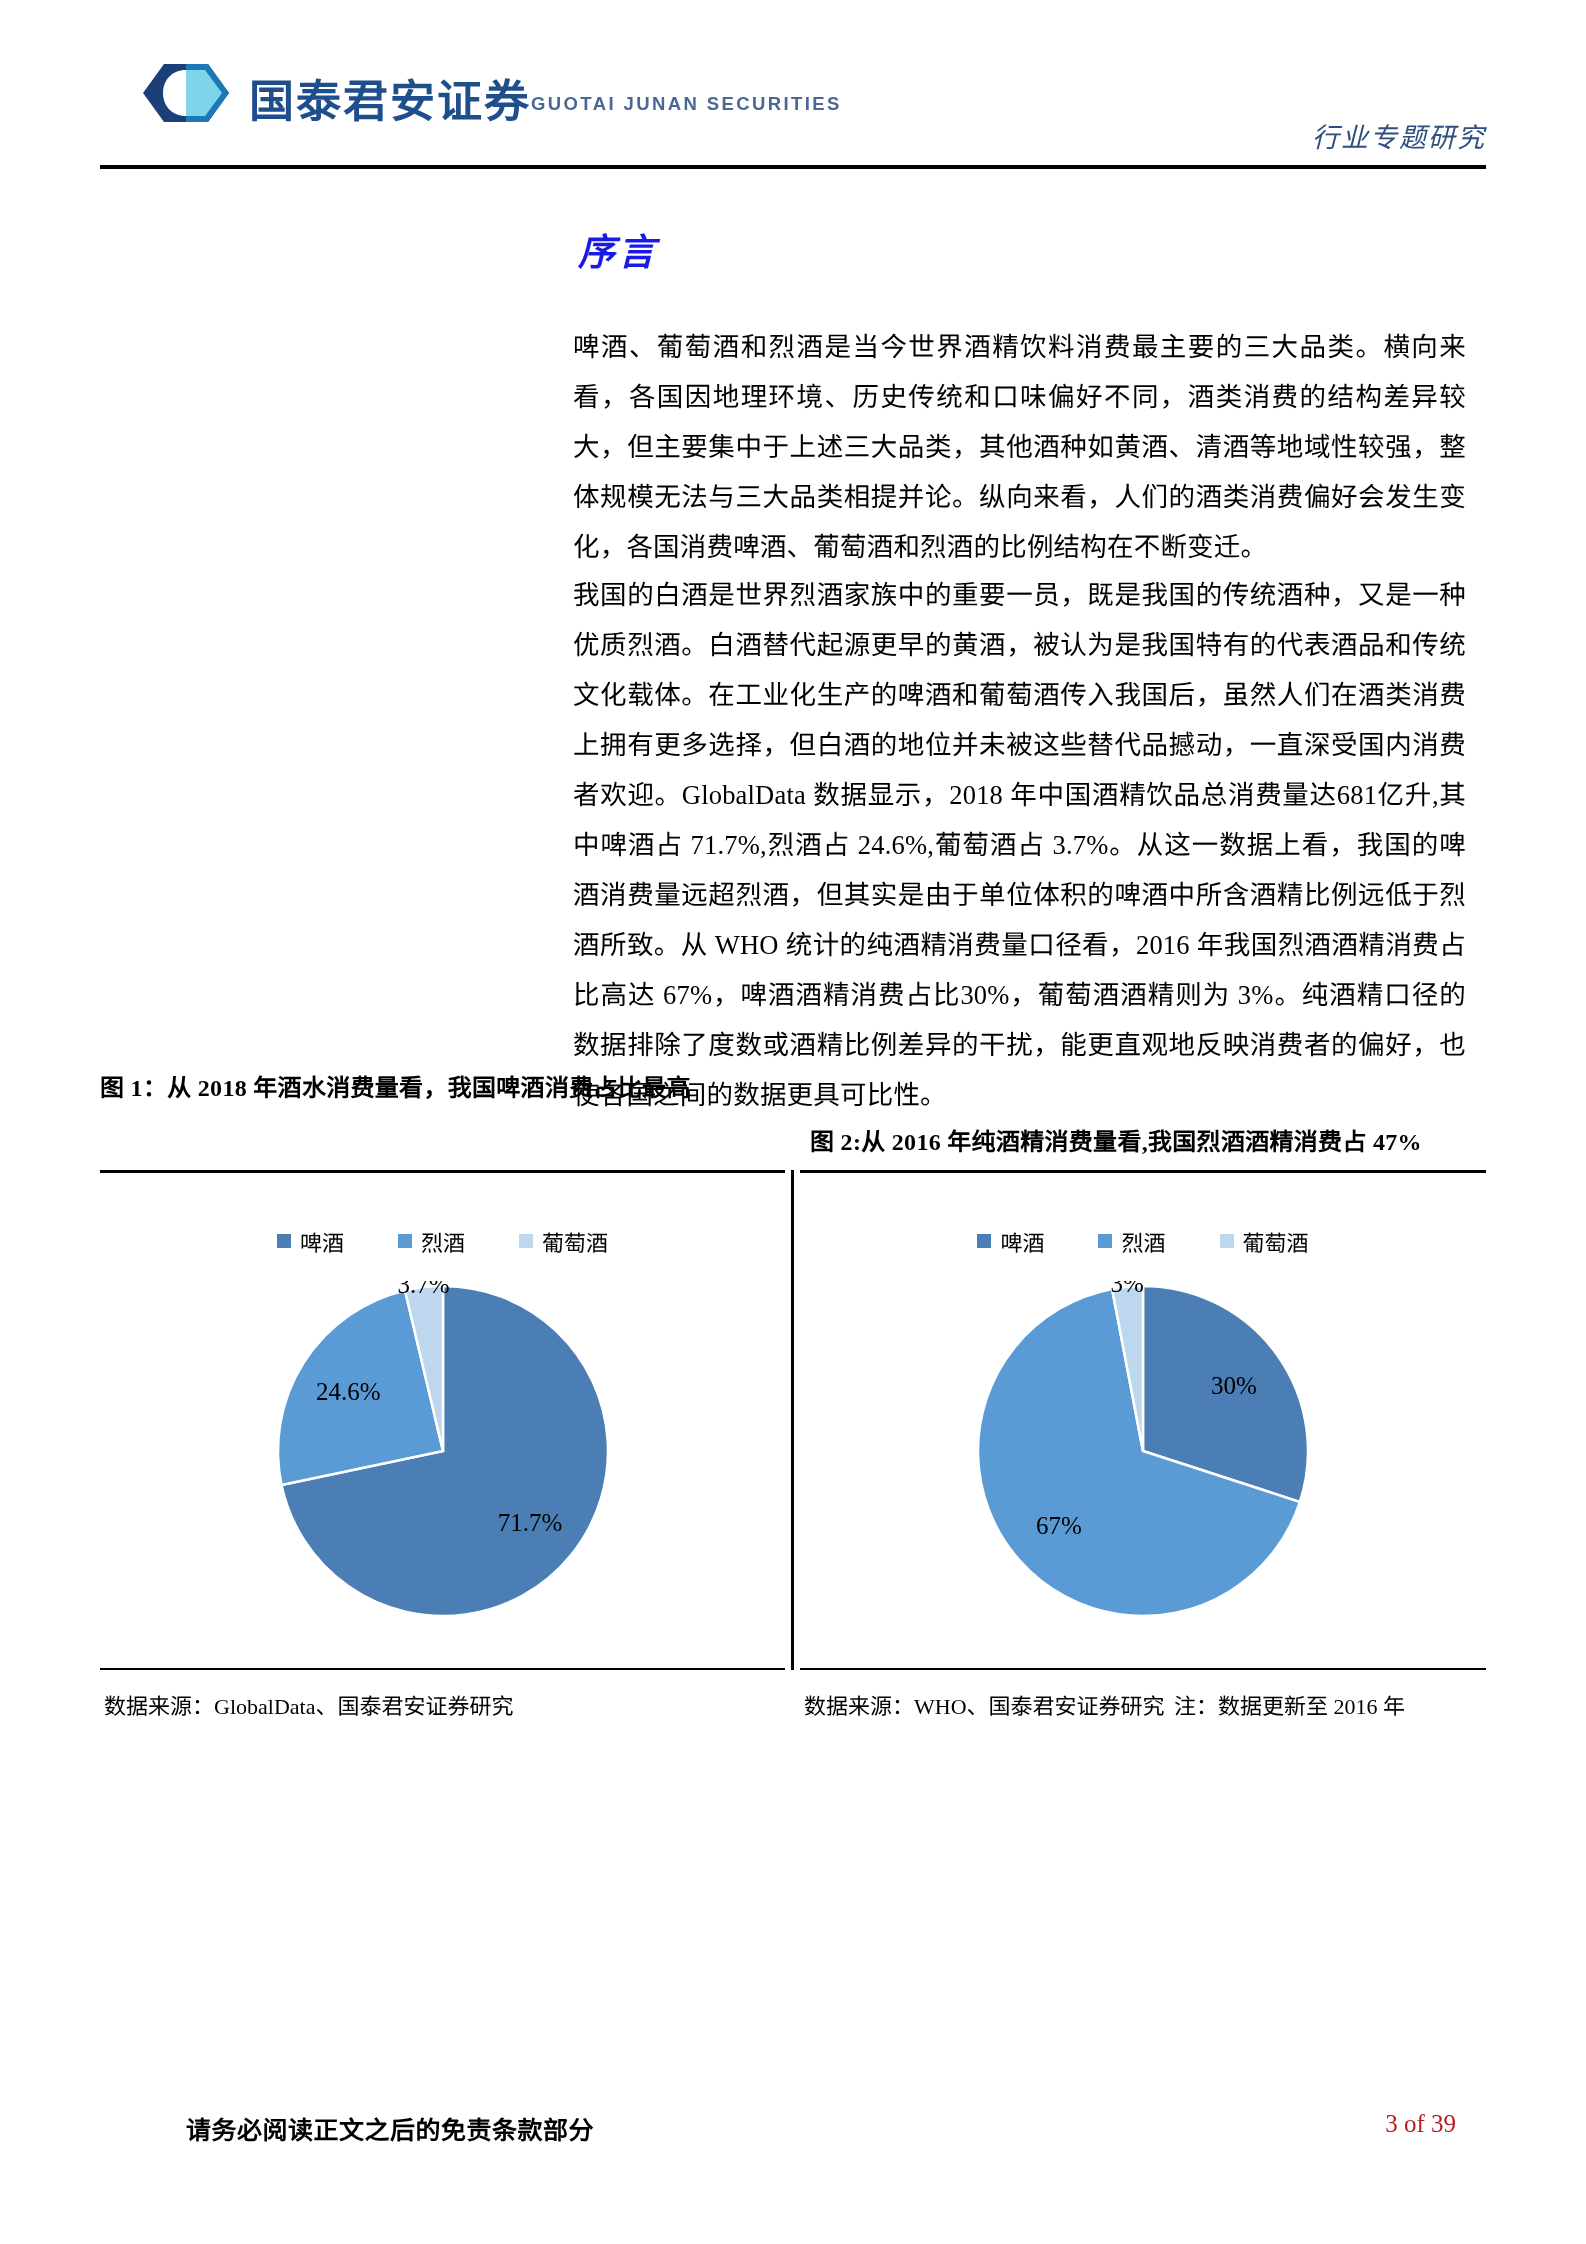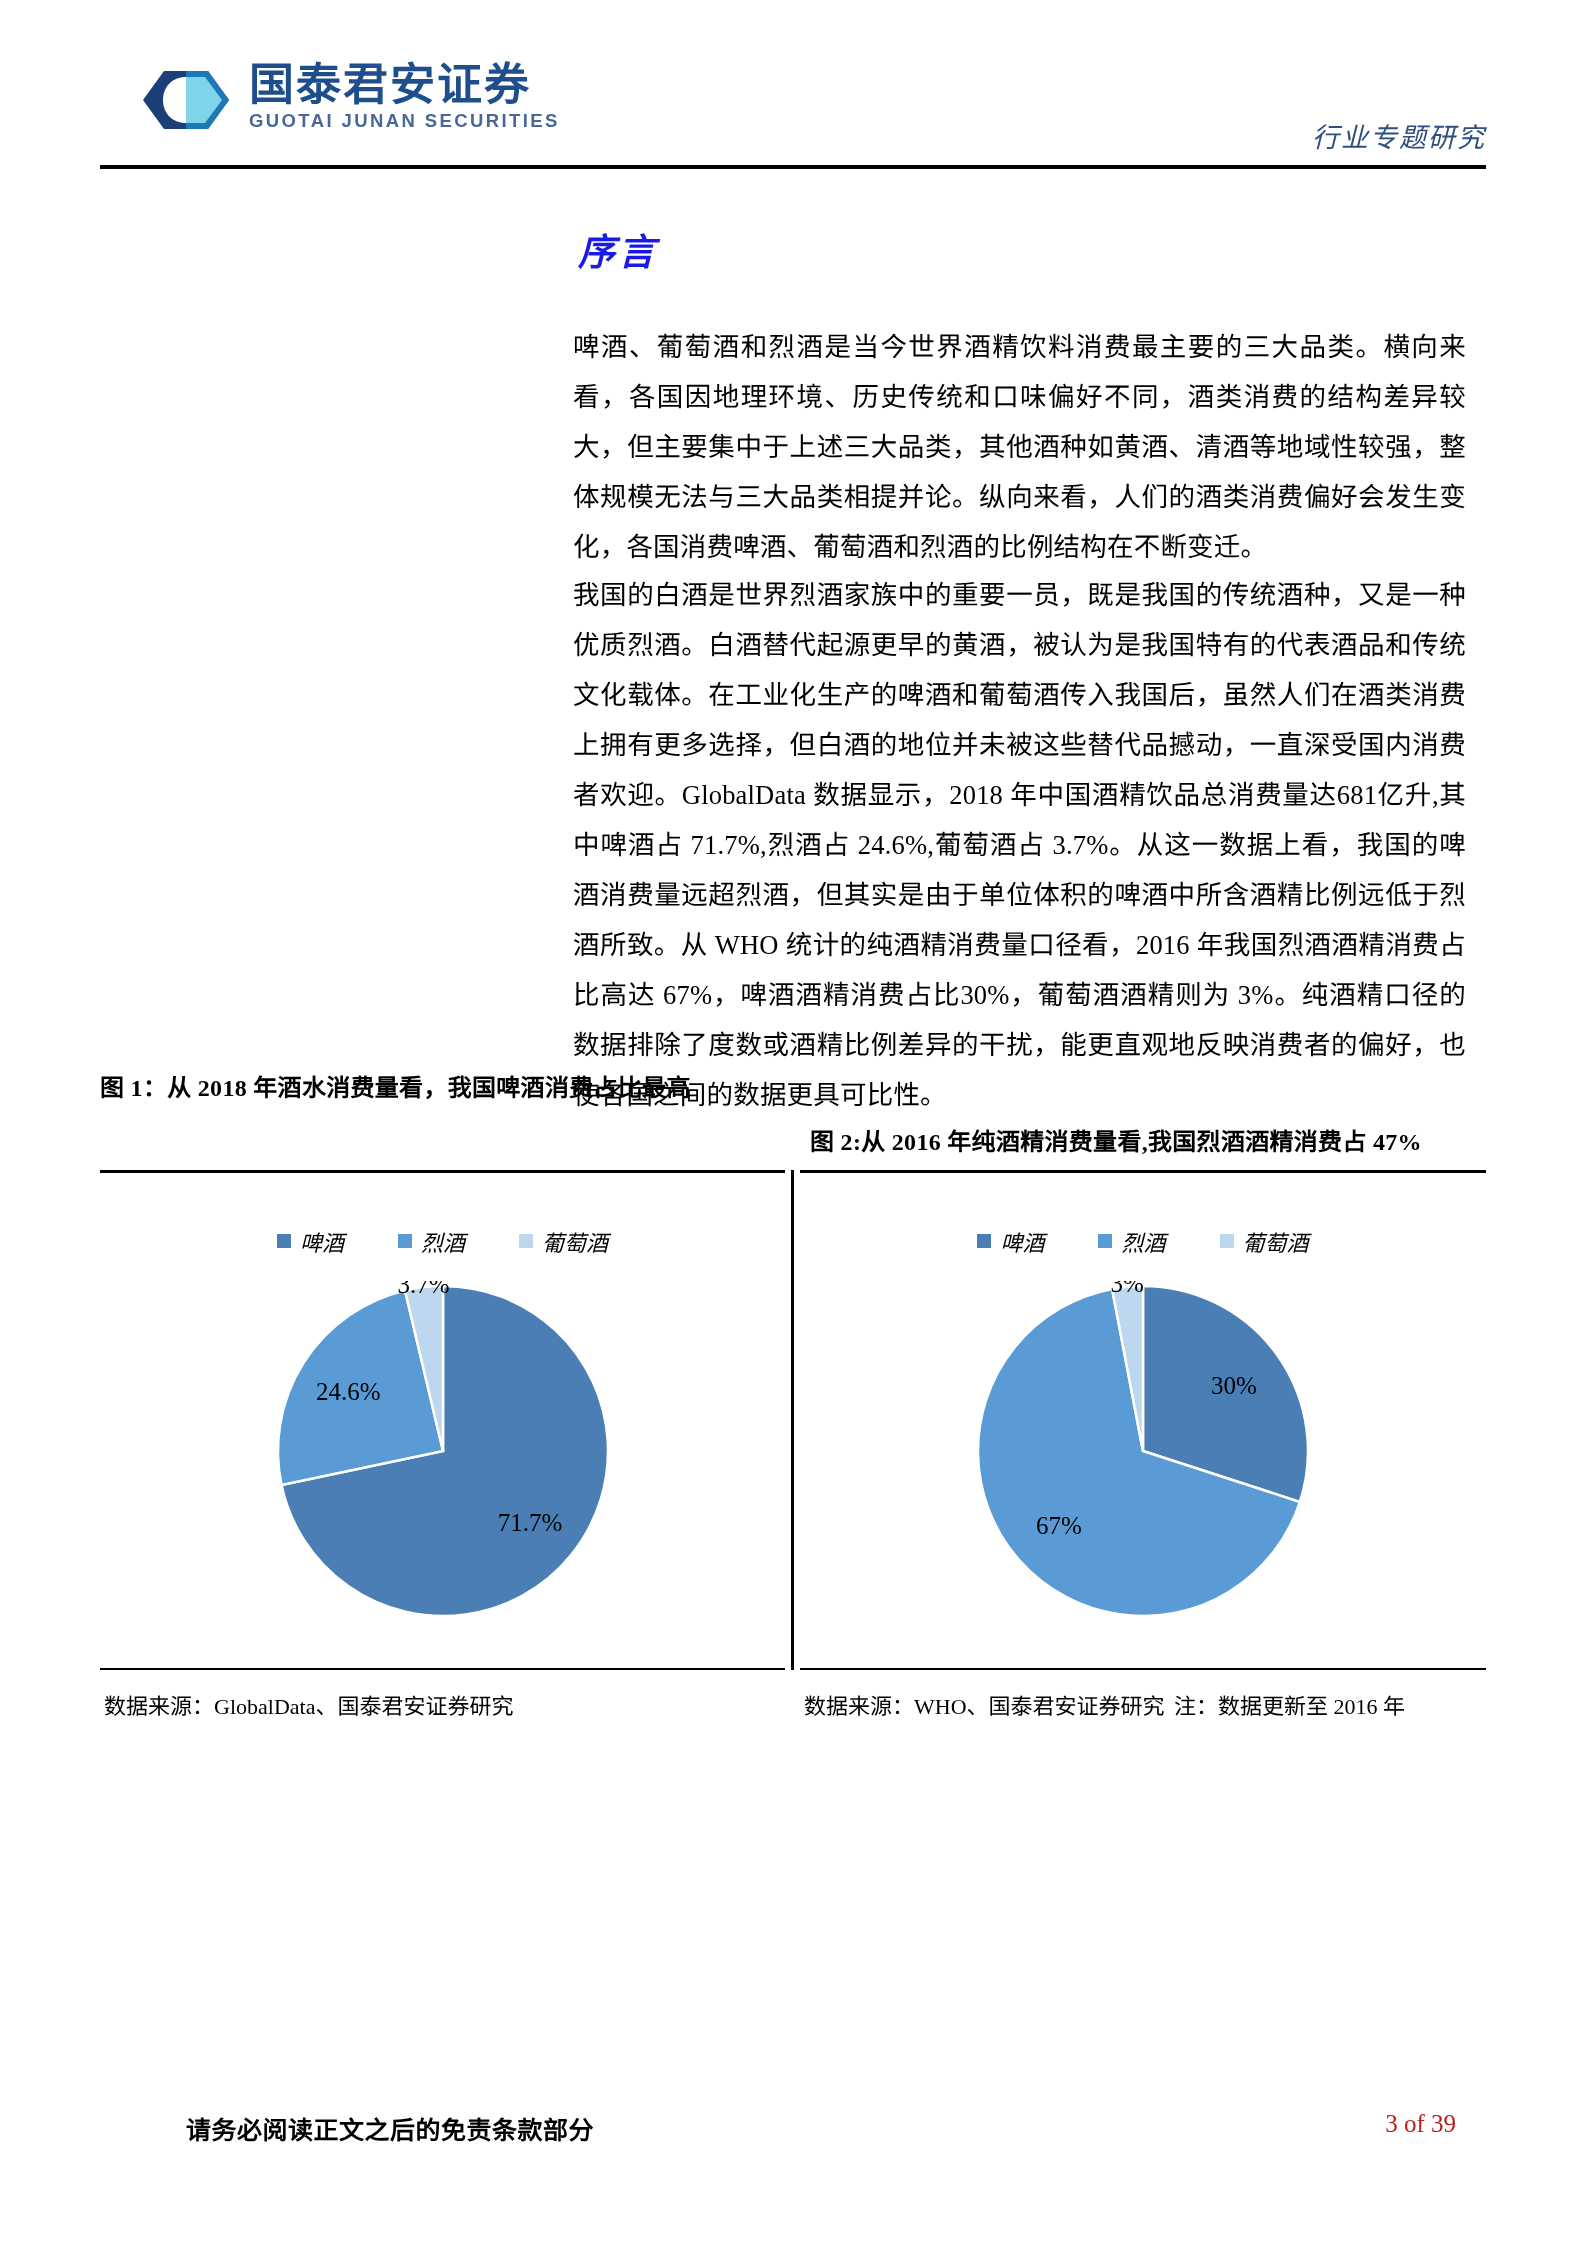--- a/index.html
+++ b/index.html
@@ -38,22 +38,22 @@
     align-items: flex-end;
     gap: 18px;
   }
   .logo-mark {
     width: 90px;
     height: 62px;
     flex: 0 0 auto;
   }
   .logo-text {
     display: flex;
-    flex-direction: column;
-    align-items: flex-start;
+    flex-direction: row;
+    align-items: center;
     line-height: 1;
   }
   .logo-cn {
     font-family: "Liberation Sans", "DejaVu Sans", sans-serif;
     font-size: 45px;
     font-weight: bold;
     letter-spacing: 2px;
     color: #1f4e8c;
     white-space: nowrap;
   }
@@ -153,21 +153,20 @@
   }
 
   .legend {
     position: absolute;
     top: 52px;
     left: 0;
     right: 0;
     display: flex;
     justify-content: center;
     gap: 54px;
-    font-style: italic;
   }
   .legend-item {
     display: flex;
     align-items: center;
     gap: 9px;
     font-family: "Liberation Serif", "DejaVu Serif", serif;
     font-size: 22px;
     color: #000000;
     white-space: nowrap;
   }

